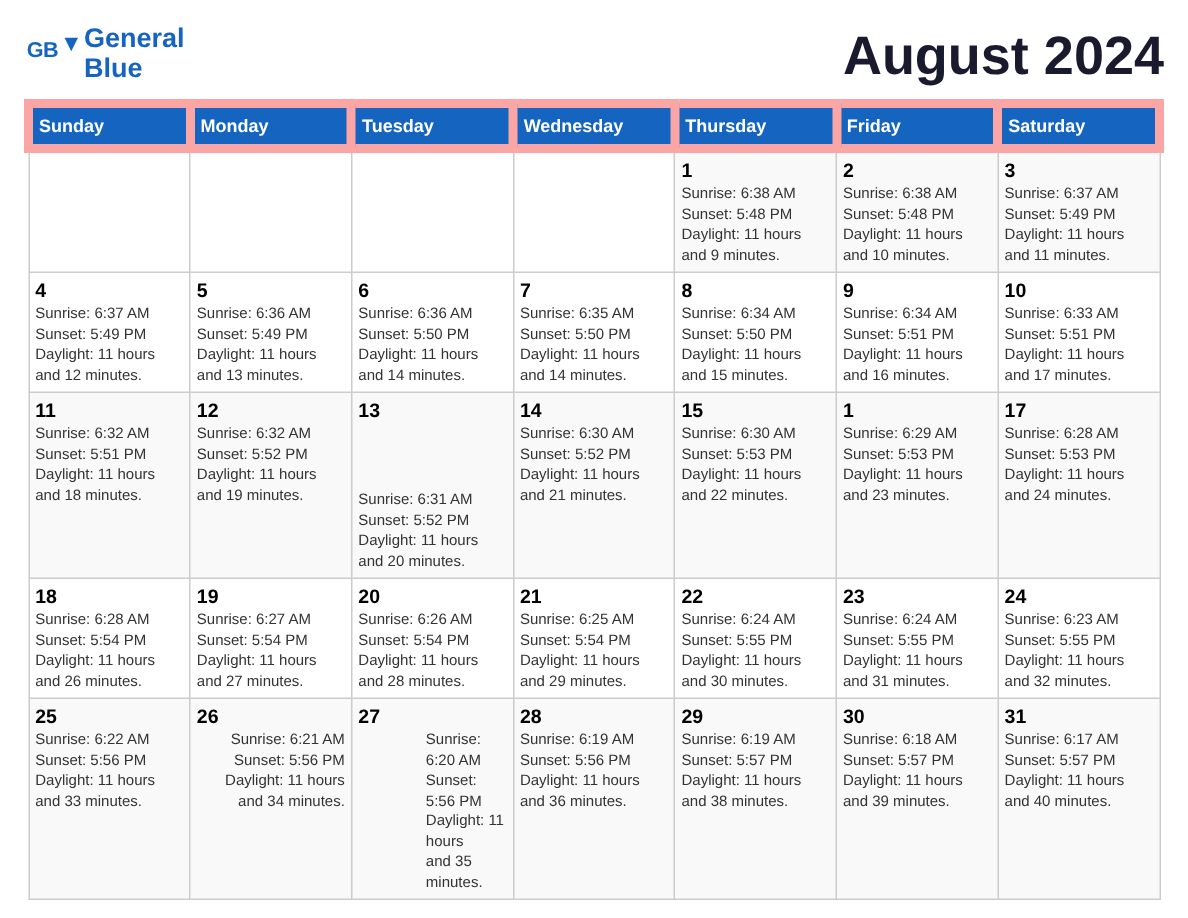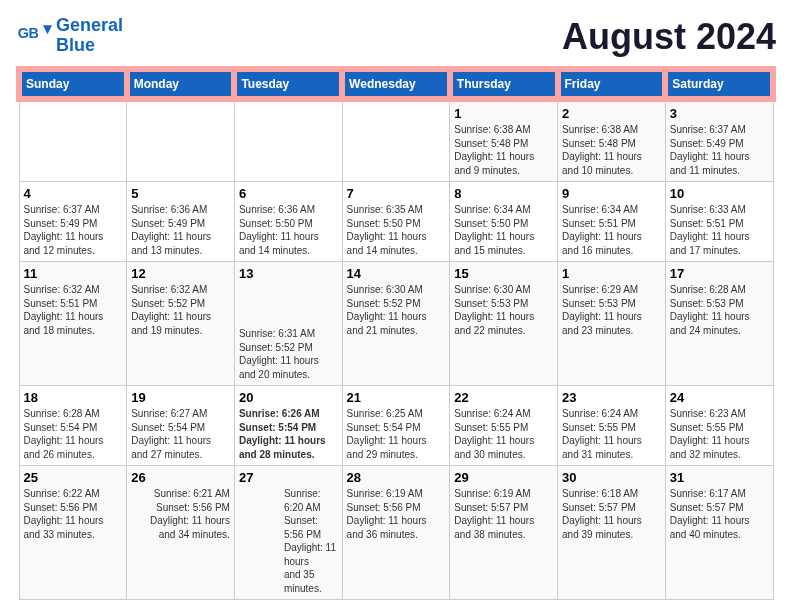--- a/index.html
+++ b/index.html
@@ -262,21 +262,21 @@
         </td>
         <td>
           <div class="day-number">19</div>
           <div class="day-info" style="white-space: pre-line;">Sunrise: 6:27 AM
 Sunset: 5:54 PM
 Daylight: 11 hours
 and 27 minutes.</div>
         </td>
         <td>
           <div class="day-number">20</div>
-          <div class="day-info" style="white-space: pre-line; font-weight: bold;">Sunrise: 6:26 AM
+          <div class="day-info" style="white-space: pre-line;">Sunrise: 6:26 AM
 Sunset: 5:54 PM
 Daylight: 11 hours
 and 28 minutes.</div>
         </td>
         <td>
           <div class="day-number">21</div>
           <div class="day-info" style="white-space: pre-line;">Sunrise: 6:25 AM
 Sunset: 5:54 PM
 Daylight: 11 hours
 and 29 minutes.</div>

